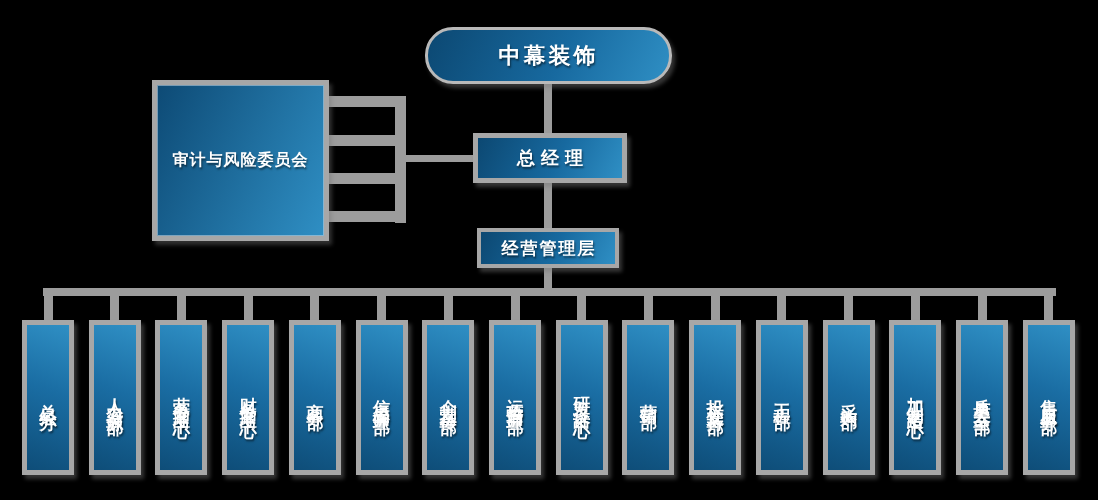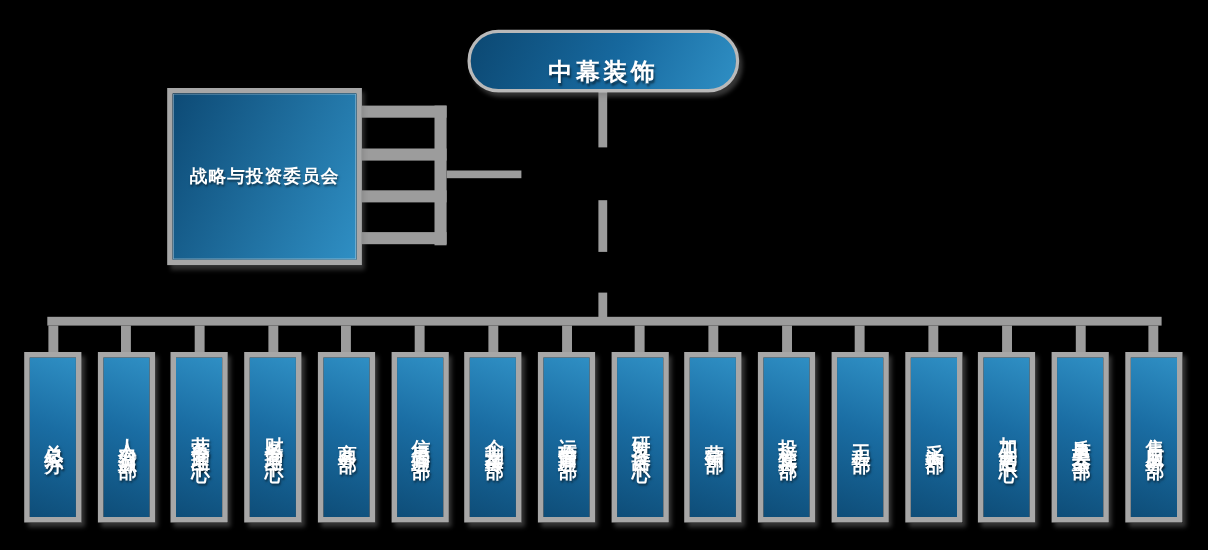--- a/index.html
+++ b/index.html
@@ -15,21 +15,21 @@
   .bar{left:43px;top:288px;width:1013px;height:8px;}
   .bracket{left:395px;top:96px;width:11px;height:127px;}
   .gm-link{left:406px;top:155px;width:68px;height:7px;}
   .cstub{left:326px;width:80px;height:11px;}
   .cstub-1{top:96px;}
   .cstub-2{top:135px;}
   .cstub-3{top:173px;}
   .cstub-4{top:211px;}
   
   .node{
-    position:absolute;display:flex;align-items:flex-end;justify-content:center;
+    position:absolute;display:flex;align-items:center;justify-content:center;
     background:linear-gradient(115deg,#0c4872 0%,#17699f 55%,#2f8fc4 100%);
     color:#fff;font-weight:bold;box-sizing:border-box;
     text-shadow:1px 2px 2px rgba(0,0,0,.5);
     box-shadow:3px 4px 4px rgba(120,120,120,.45);
   }
   
   .pill{
     left:425px;top:27px;width:247px;height:57px;
     border:3px solid #b9b9b9;border-radius:28px;
     font-size:22px;letter-spacing:3px;
@@ -91,25 +91,31 @@
   <div class="conn cstub cstub-4"></div>
   <div class="conn bracket"></div>
   <div class="conn gm-link"></div>
 
   <div class="node pill">
     <span>中幕装饰</span>
   </div>
 
   <div class="committee-panel">
     <div class="committee-row">
-      <span>战略与投资委员会</span>
-    </div>
-  </div>
-
-
+      <span>审计与风险委员会</span>
+    </div>
+  </div>
+
+  <div class="node gm">
+    <span>总经理</span>
+  </div>
+
+  <div class="node mgmt">
+    <span>经营管理层</span>
+  </div>
 
   <div class="dept-row">
     <div class="dept">
       <div class="dept-stub"></div>
       <div class="dept-box">
         <span>总经办</span>
       </div>
     </div>
     <div class="dept">
       <div class="dept-stub"></div>

